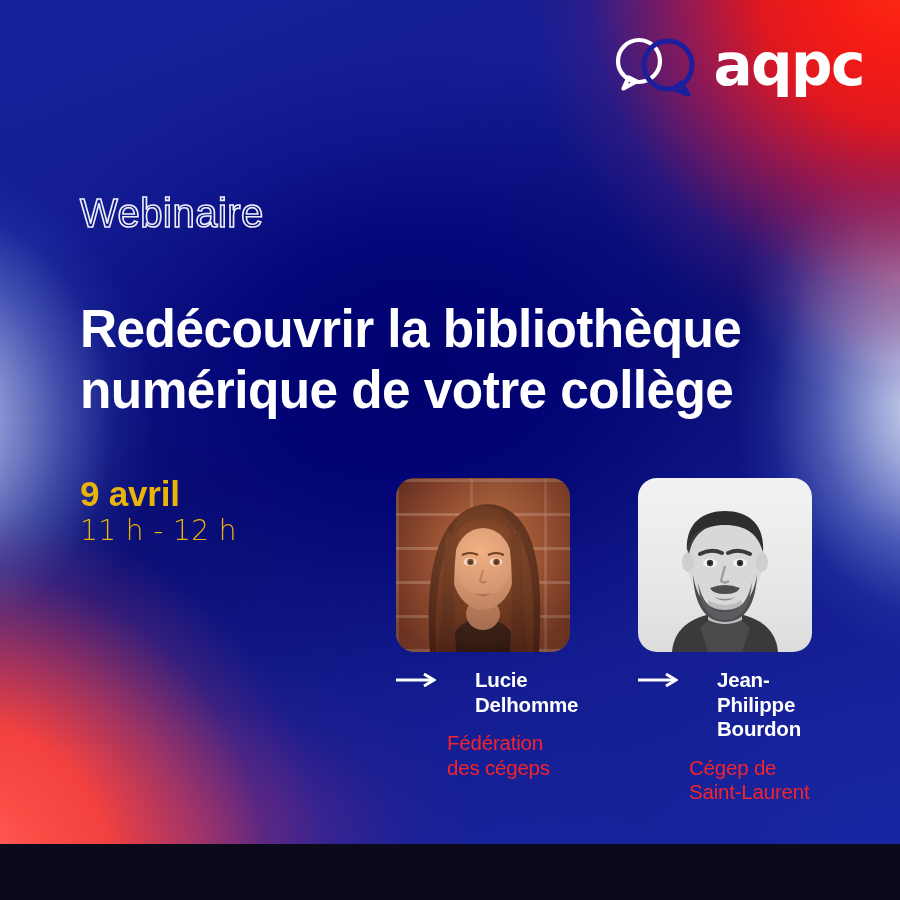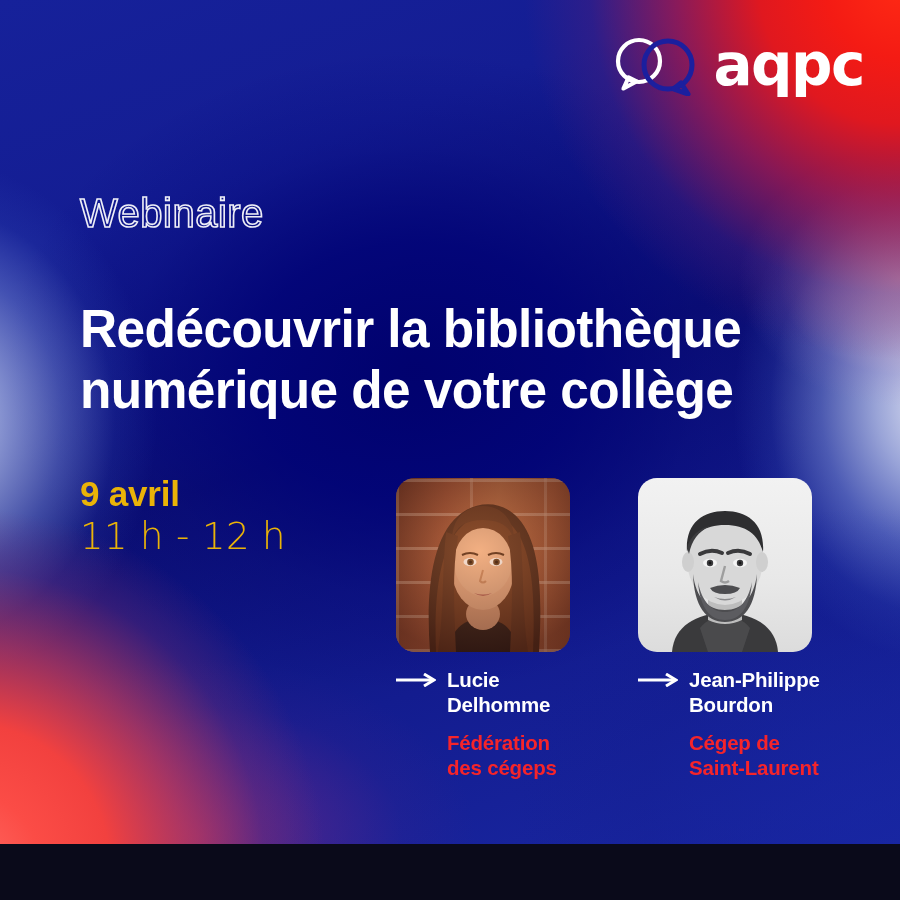--- a/index.html
+++ b/index.html
@@ -125,21 +125,21 @@
     top: 474px;
     color: #eab308;
   }
   .date-day {
     font-size: 35px;
     font-weight: 700;
     line-height: 1.12;
     letter-spacing: -0.2px;
   }
   .date-time {
-    font-size: 37px;
+    font-size: 28px;
     font-weight: 300;
     line-height: 1.3;
     letter-spacing: 0.4px;
     font-family: "DejaVu Sans", sans-serif;
   }
 
   
   .speakers {
     position: absolute;
     left: 396px;
@@ -166,26 +166,27 @@
     flex: 0 0 auto;
     margin-top: 5px;
   }
   .speaker-name {
     color: #ffffff;
     font-size: 20.5px;
     font-weight: 700;
     line-height: 1.2;
     letter-spacing: -0.2px;
     white-space: pre-line;
+    margin-left: 28px;
   }
   .speaker-org {
     margin-top: 14px;
     color: #f5242a;
     font-size: 20.5px;
-    font-weight: 700;
+    font-weight: 400;
     line-height: 1.2;
     letter-spacing: -0.2px;
     white-space: pre-line;
   }
   .speaker-textcol { min-width: 0; }
 
   
   .p1-bg {
     position: absolute; inset: 0;
     background:

